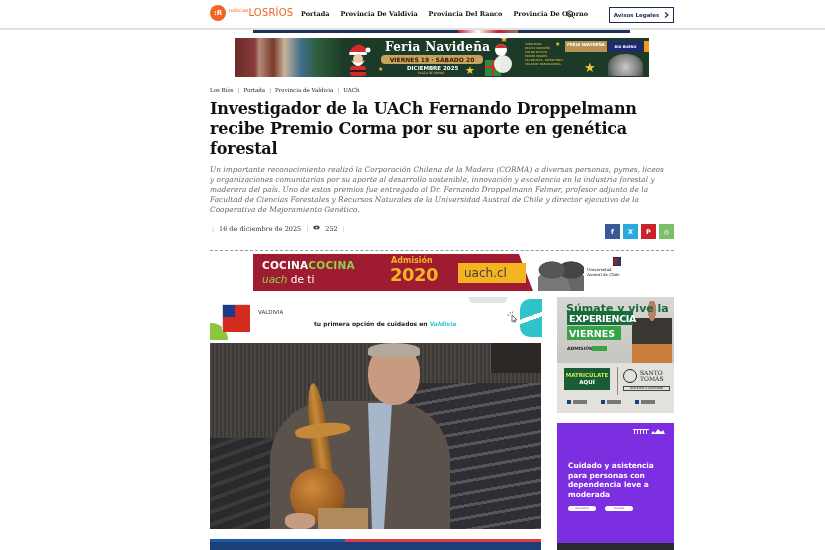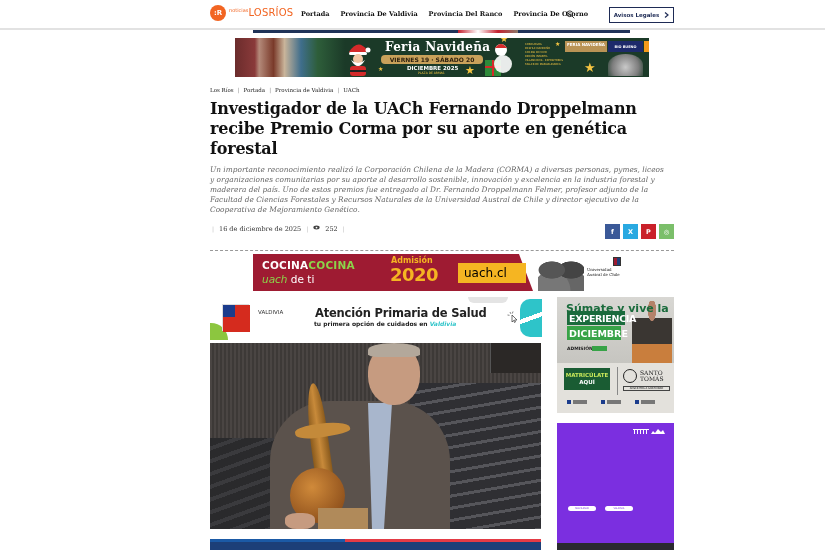--- a/index.html
+++ b/index.html
@@ -58,21 +58,21 @@
 
   
   .banner-uach { position: absolute; left: 253px; top: 254px; width: 378px; height: 37px; background: #fff; overflow: hidden; }
   .uach-red { position: absolute; left: 0; top: 0; width: 280px; height: 37px; background: #9e1b32; clip-path: polygon(0 0, 95% 0, 100% 100%, 0 100%); }
   .uach-natural { position: absolute; left: 9px; top: 5px; font-family: "DejaVu Sans", sans-serif; font-size: 10.5px; font-weight: bold; color: #fff; letter-spacing: 0.2px; }
   .uach-natural .green { color: #8cd34a; }
   .uach-parte { position: absolute; left: 9px; top: 19px; font-family: "DejaVu Sans", sans-serif; font-size: 10.5px; color: #fff; }
   .uach-parte .it { font-style: italic; color: #8cd34a; }
   .uach-adm { position: absolute; left: 138px; top: 2px; font-family: "DejaVu Sans", sans-serif; font-size: 8px; font-weight: bold; color: #f5b522; }
   .uach-year { position: absolute; left: 137px; top: 10px; font-family: "DejaVu Sans", sans-serif; font-size: 18px; font-weight: bold; color: #f5b522; letter-spacing: -0.5px; }
-  .uach-url { position: absolute; left: 205px; top: 9px; width: 68px; height: 20px; background: #f5b522; font-family: "DejaVu Sans", sans-serif; font-size: 12px; color: #000000; display: flex; align-items: center; padding-left: 6px; }
+  .uach-url { position: absolute; left: 205px; top: 9px; width: 68px; height: 20px; background: #f5b522; font-family: "DejaVu Sans", sans-serif; font-size: 12px; color: #404040; display: flex; align-items: center; padding-left: 6px; }
   .uach-people { position: absolute; left: 285px; top: 2px; width: 46px; height: 35px; background: radial-gradient(ellipse at 30% 40%, #555 0 28%, transparent 30%), radial-gradient(ellipse at 72% 40%, #444 0 28%, transparent 30%), radial-gradient(ellipse at 30% 100%, #777 0 40%, transparent 42%), radial-gradient(ellipse at 72% 100%, #666 0 40%, transparent 42%); }
   .uach-logo { position: absolute; left: 334px; top: 6px; width: 42px; font-family: "DejaVu Serif", serif; font-size: 4px; color: #222; line-height: 5px; }
   .uach-crest { position: absolute; left: 360px; top: 3px; width: 8px; height: 9px; background: linear-gradient(90deg,#9e1b32 50%,#1e3f7a 50%); border: 0.5px solid #333; }
 
   
   .banner-salud { position: absolute; left: 210px; top: 297px; width: 332px; height: 43px; background: #fff; overflow: hidden; }
   .salud-green { position: absolute; left: 0; top: 26px; width: 18px; height: 17px; background: #8cc63f; border-radius: 0 20px 0 0; }
   .salud-cyan { position: absolute; right: 0; top: 2px; width: 22px; height: 38px; background: linear-gradient(160deg,#2ec4c9 0 45%, #fff 45% 55%, #2ec4c9 55%); border-radius: 10px 0 0 10px; }
   .salud-gray { position: absolute; left: 258px; top: 0; width: 40px; height: 6px; border-radius: 0 0 20px 20px; background: #e4e4e4; }
   .salud-gob { position: absolute; left: 12px; top: 7px; width: 27px; height: 27px; background: #fff; border: 0.5px solid #ddd; }
@@ -103,21 +103,21 @@
 
   
   .bottom-banner { position: absolute; left: 210px; top: 539px; width: 331px; height: 11px; background: #1c3f78; }
   .bottom-banner .red { position: absolute; left: 135px; top: 0; width: 196px; height: 3px; background: #e33b45; }
   .bottom-banner .blue { position: absolute; left: 0; top: 0; width: 135px; height: 3px; background: #1b5aa6; }
 
   
   .ad-tomas { position: absolute; left: 557px; top: 297px; width: 117px; height: 116px; background: #dcdad5; overflow: hidden; }
   .tomas-top { position: absolute; left: 0; top: 0; width: 117px; height: 66px; background: linear-gradient(180deg, #d8d7d3, #c6c5c0); }
   .tomas-sumate { position: absolute; left: 9px; top: 5px; font-family: "DejaVu Sans", sans-serif; font-size: 11px; font-weight: bold; color: #1a6b3c; }
-  .tomas-exp { position: absolute; left: 10px; top: 14px; width: 58px; height: 14px; background: #1a6b3c; color: #fff; font-family: "DejaVu Sans", sans-serif; font-size: 9.5px; font-weight: bold; display: flex; align-items: center; padding-left: 2px; letter-spacing: -0.3px; }
+  .tomas-exp { position: absolute; left: 10px; top: 14px; width: 66px; height: 14px; background: #1a6b3c; color: #fff; font-family: "DejaVu Sans", sans-serif; font-size: 9.5px; font-weight: bold; display: flex; align-items: center; padding-left: 2px; letter-spacing: -0.3px; }
   .tomas-tom { position: absolute; left: 10px; top: 29px; width: 54px; height: 14px; background: #37a347; color: #fff; font-family: "DejaVu Sans", sans-serif; font-size: 9.5px; font-weight: bold; display: flex; align-items: center; padding-left: 2px; }
   .tomas-adm { position: absolute; left: 10px; top: 49px; font-family: "DejaVu Sans", sans-serif; font-size: 4.5px; font-weight: bold; color: #222; }
   .tomas-adm-tag { position: absolute; left: 35px; top: 49px; width: 15px; height: 5px; background: #37a347; }
   .tomas-man { position: absolute; left: 75px; top: 4px; width: 40px; height: 62px; background: radial-gradient(ellipse at 50% 15%, #b4826a 0 14%, transparent 15%), linear-gradient(180deg, transparent 0 28%, #3a3632 28% 70%, #c97e3d 70% 100%); border-radius: 10px 10px 0 0; }
   .tomas-bottom { position: absolute; left: 0; top: 66px; width: 117px; height: 50px; background: #e3e1dc; }
   .tomas-mat { position: absolute; left: 7px; top: 71px; width: 46px; height: 22px; background: #1a5c33; color: #c8e85a; font-family: "DejaVu Sans", sans-serif; font-size: 5.5px; font-weight: bold; text-align: center; line-height: 7px; padding-top: 4px; }
   .tomas-mat .aqui { color: #fff; }
   .tomas-divider { position: absolute; left: 60px; top: 70px; width: 1px; height: 28px; background: #888; }
   .tomas-logo { position: absolute; left: 66px; top: 72px; display: flex; align-items: center; gap: 3px; }
   .tomas-seal { width: 14px; height: 14px; border-radius: 50%; border: 1.5px solid #222; }
@@ -265,21 +265,20 @@
 <div class="banner-salud">
   <div class="salud-green"></div>
   <div class="salud-gray"></div>
   <div class="salud-cyan"></div>
   <div class="salud-gob">
     <div class="blue"></div>
       <div class="red"></div>
       <div class="red2"></div>
   </div>
   <div class="salud-muni">VALDIVIA</div>
-  <div class="salud-title">Atención Primaria de Salud</div>
   <div class="salud-sub"><span>tu primera opción de cuidados en </span><span class="v">Valdivia</span></div>
   <svg class="salud-cursor" viewBox="0 0 12 12">
     <path d="M5 4 L10 9 L7.5 9 L8.5 11 L7.5 11.5 L6.5 9.5 L5 11 Z" fill="none" stroke="#333" stroke-width="0.7"></path>
     <line x1="3" y1="1" x2="3.8" y2="2.8" stroke="#333" stroke-width="0.6"></line>
     <line x1="0.5" y1="4" x2="2.5" y2="4.3" stroke="#333" stroke-width="0.6"></line>
     <line x1="6" y1="0.5" x2="5.3" y2="2.5" stroke="#333" stroke-width="0.6"></line>
   </svg>
 </div>
 
 <div class="photo" title="Fernando Droppelmann sosteniendo el Premio Corma en un auditorio">
@@ -301,21 +300,21 @@
 <div class="bottom-banner">
   <div class="blue"></div>
     <div class="red"></div>
 </div>
 
 <div class="ad-tomas">
   <div class="tomas-top"></div>
   <div class="tomas-man"></div>
   <div class="tomas-sumate">Súmate y vive la</div>
   <div class="tomas-exp">EXPERIENCIA</div>
-  <div class="tomas-tom">DICIEMBRE</div>
+  <div class="tomas-tom">VIERNES</div>
   <div class="tomas-adm">ADMISIÓN26</div>
   <div class="tomas-adm-tag"></div>
   <div class="tomas-bottom"></div>
   <div class="tomas-mat">
     <div>MATRICÚLATE</div>
     <div class="aqui">AQUÍ</div>
   </div>
   <div class="tomas-divider"></div>
   <div class="tomas-logo">
     <div class="tomas-seal"></div>
@@ -337,18 +336,19 @@
     <svg width="32" height="6" viewBox="0 0 32 6">
       <rect x="0" y="1" width="16" height="1" fill="#fff"></rect>
       <rect x="1" y="2" width="1" height="4" fill="#fff"></rect>
         <rect x="4" y="2" width="1" height="4" fill="#fff"></rect>
       <rect x="7" y="2" width="1" height="4" fill="#fff"></rect>
         <rect x="10" y="2" width="1" height="4" fill="#fff"></rect>
       <rect x="13" y="2" width="1" height="4" fill="#fff"></rect>
       <path d="M18 6 L20 3 L22 5 L25 1 L28 4 L30 2 L32 6 Z" fill="#fff"></path>
     </svg>
   </div>
+  <div class="cuidado-title">Cuidado y asistencia para personas con dependencia leve a moderada</div>
   <div class="cuidado-tags">
     <div class="cuidado-tag" style="width:28px;">MOVILIDAD</div>
     <div class="cuidado-tag" style="width:28px;">VALDIVIA</div>
   </div>
   <div class="cuidado-footer"></div>
 </div>
 
 </body></html>

